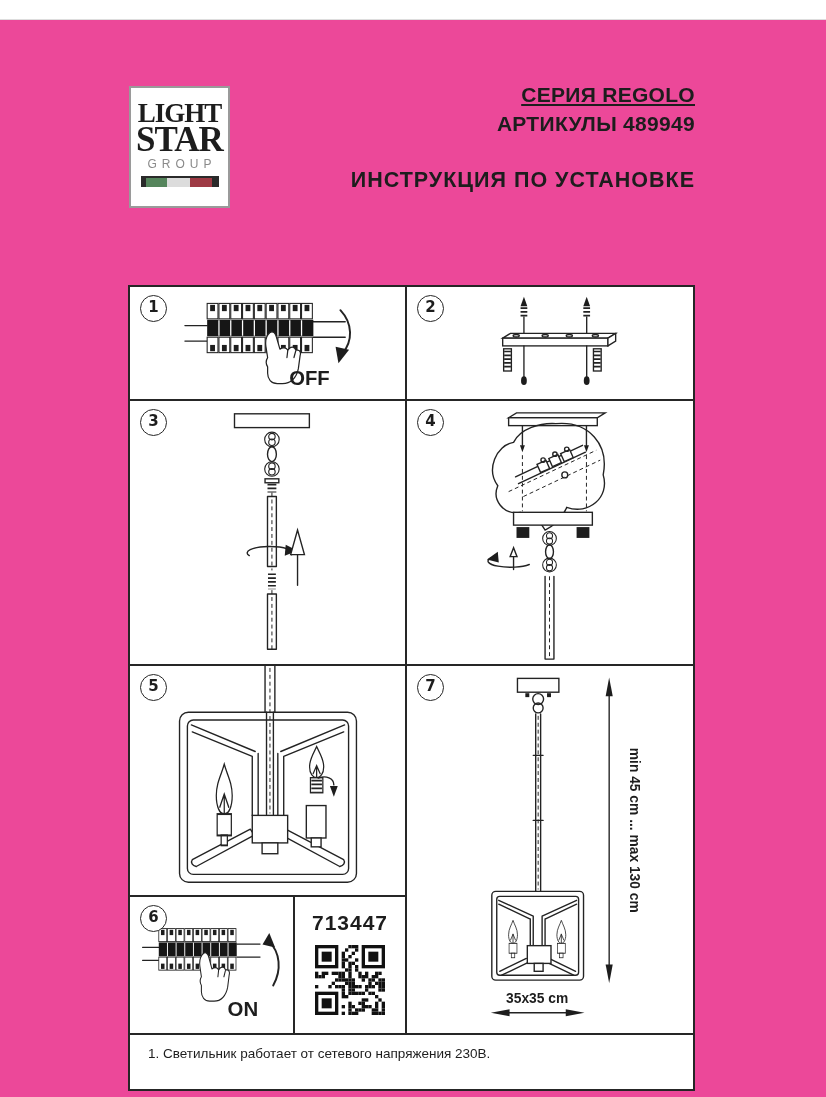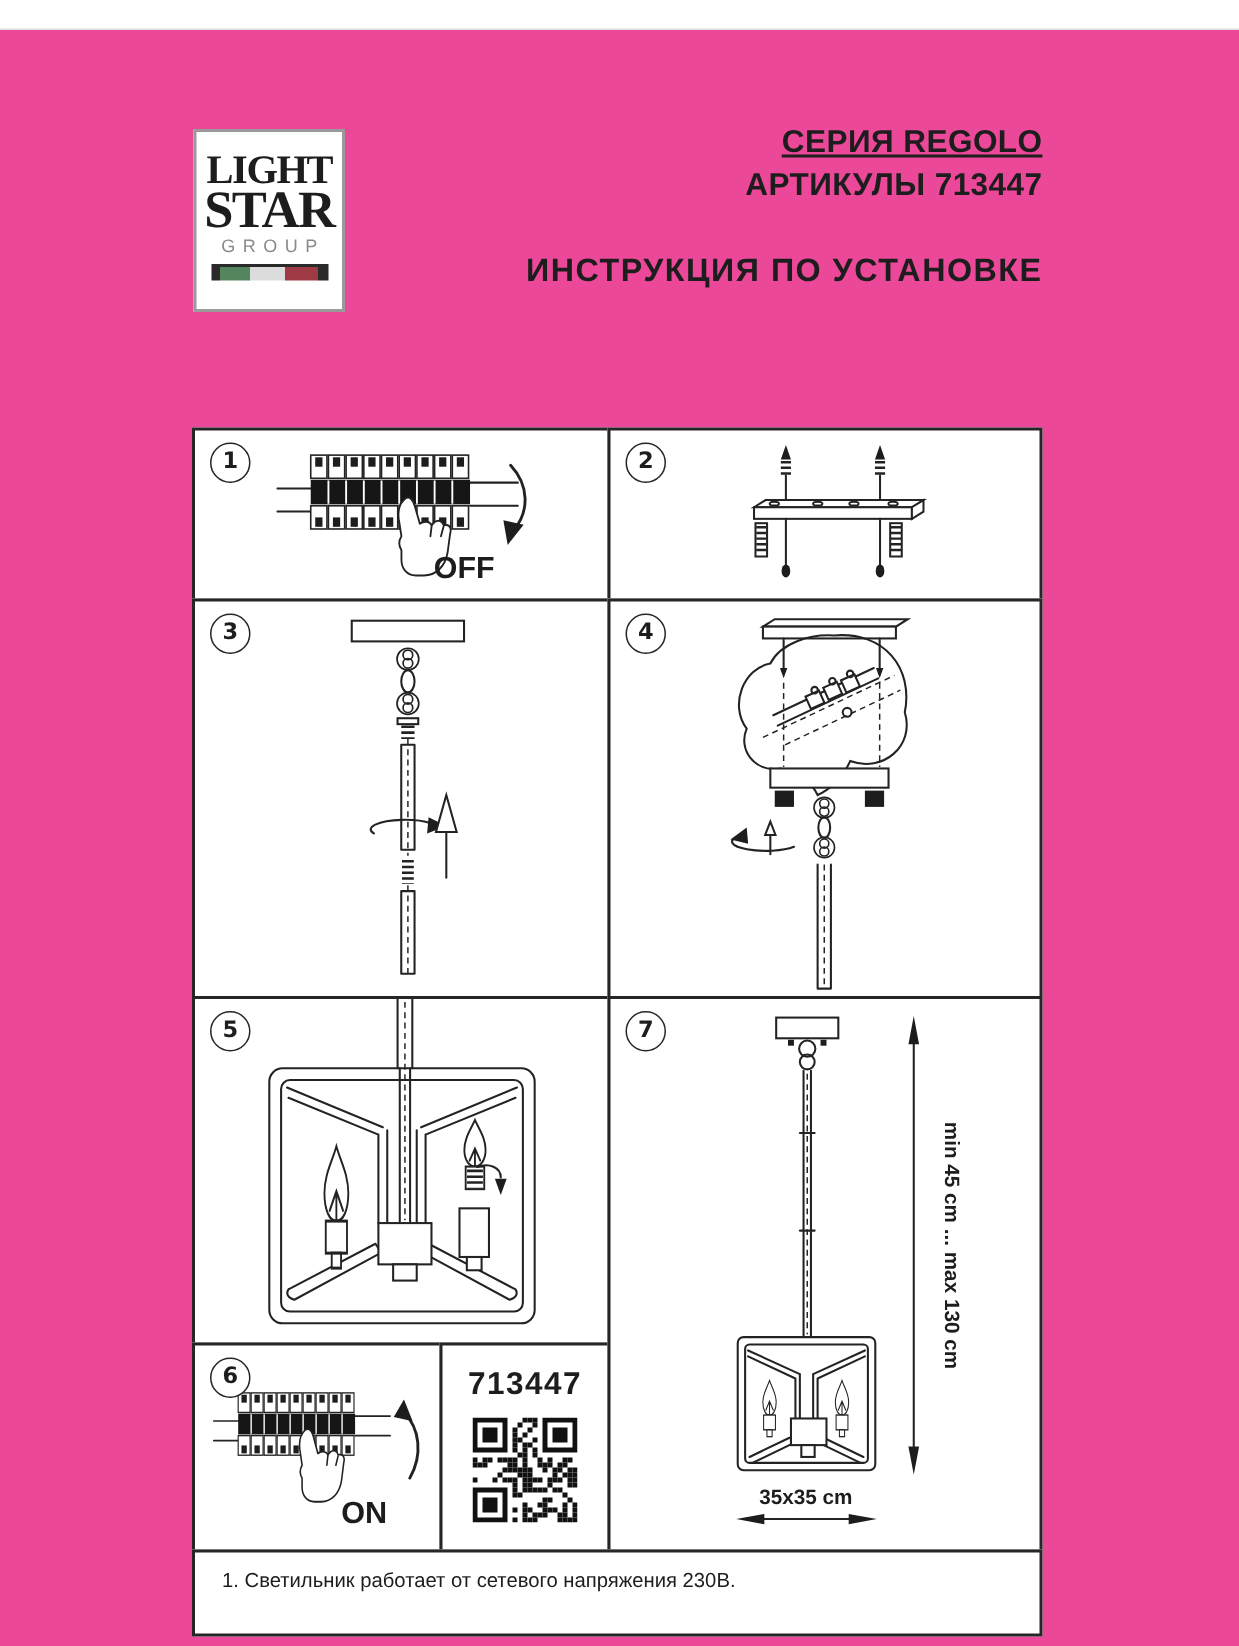--- a/index.html
+++ b/index.html
@@ -121,21 +121,21 @@
 <div class="page">
 
   <div class="logo">
     <div class="logo-light">LIGHT</div>
     <div class="logo-star">STAR</div>
     <div class="logo-group">GROUP</div>
     <div class="logo-flag"></div>
   </div>
   <div class="hdr">
     <div class="hdr-series">СЕРИЯ REGOLO</div>
-    <div class="hdr-articles">АРТИКУЛЫ 713447</div>
+    <div class="hdr-articles">АРТИКУЛЫ 489949</div>
     <div class="hdr-title">
       <div>ИНСТРУКЦИЯ ПО УСТАНОВКЕ</div>
     </div>
   </div>
 
   <div class="cell" style="left:128px;top:265px;width:279px;height:116px;">
     <div class="num">1</div>
     <svg class="fig" viewBox="0 0 279 116">
       <use href="#sym-breaker" x="52" y="14" width="170" height="62"></use>
       <use href="#sym-hand" x="136" y="46" width="40" height="56"></use>

